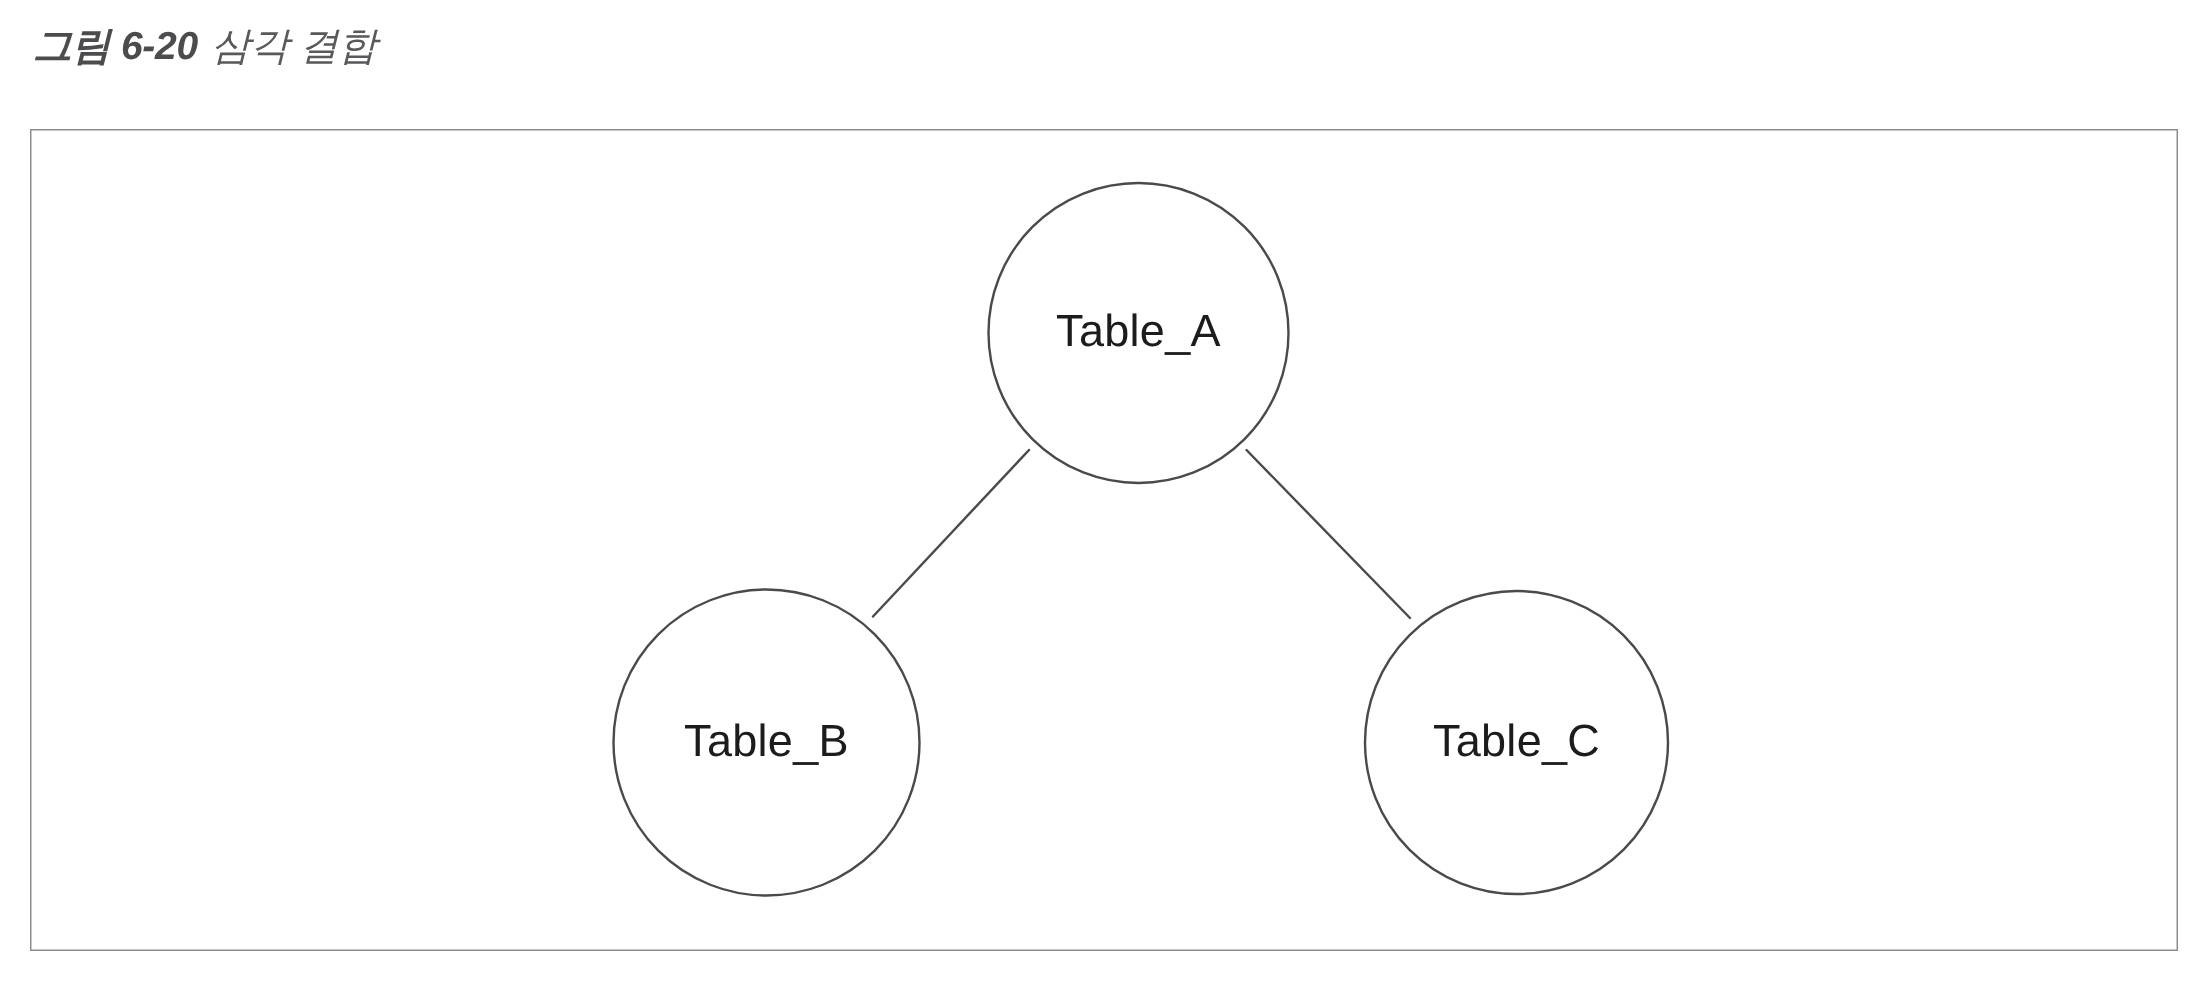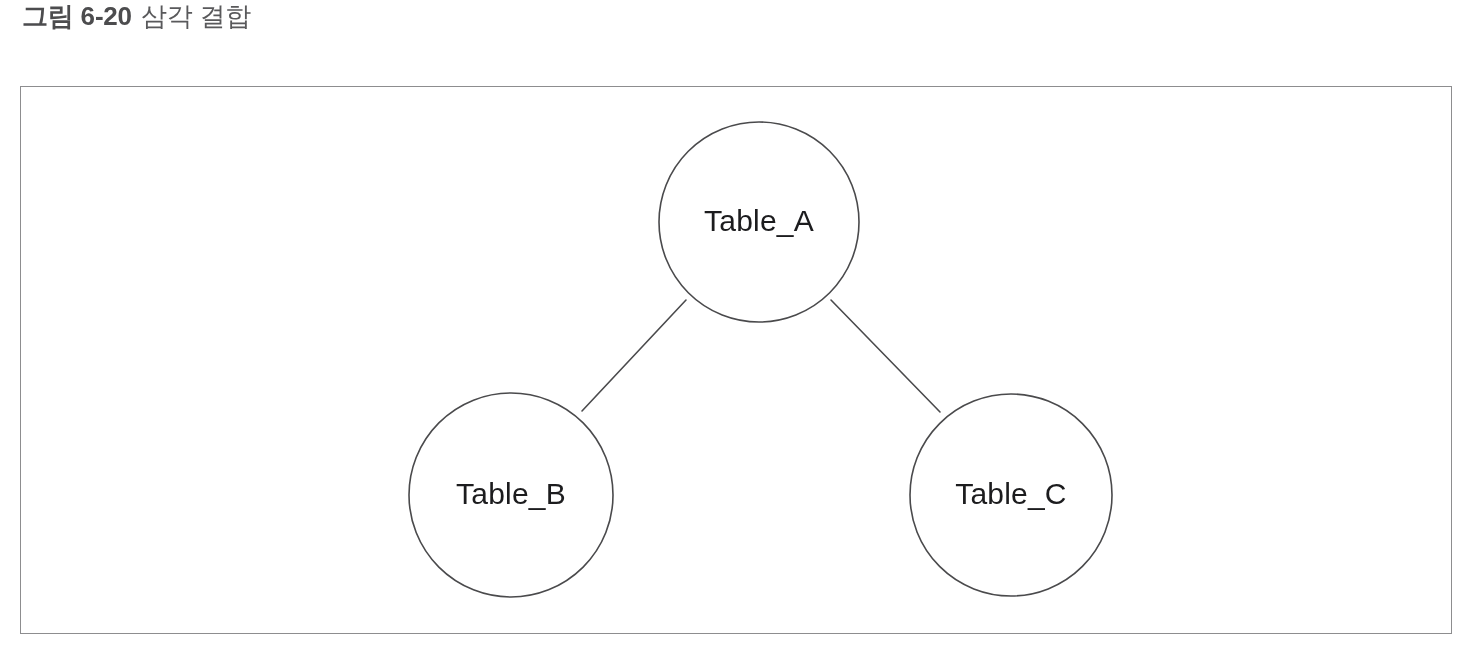--- a/index.html
+++ b/index.html
@@ -17,25 +17,26 @@
     width: 1474px;
     height: 658px;
     background: #ffffff;
     overflow: hidden;
   }
 
   
   .caption {
     position: absolute;
     left: 22px;
-    top: 0;
+    top: 14px;
     white-space: nowrap;
     line-height: 1.25;
     font-size: 26px;
     letter-spacing: -0.2px;
+    font-style: italic;
   }
   .caption .fig-label {
     font-weight: 700;
     color: #4c4c4e;
   }
   .caption .fig-title {
     font-weight: 400;
     color: #59595b;
     margin-left: 9px;
   }

